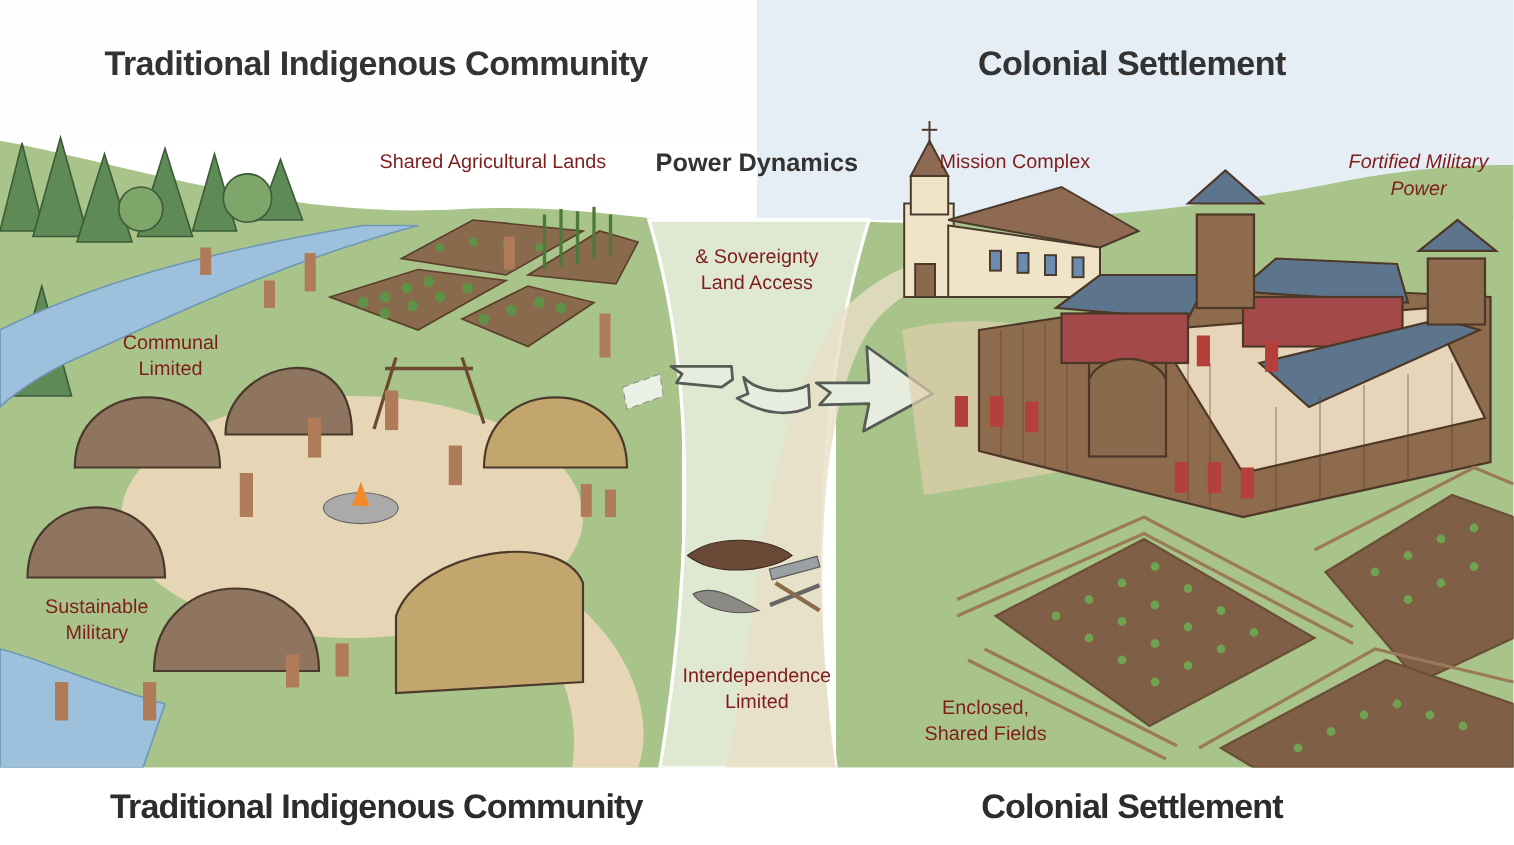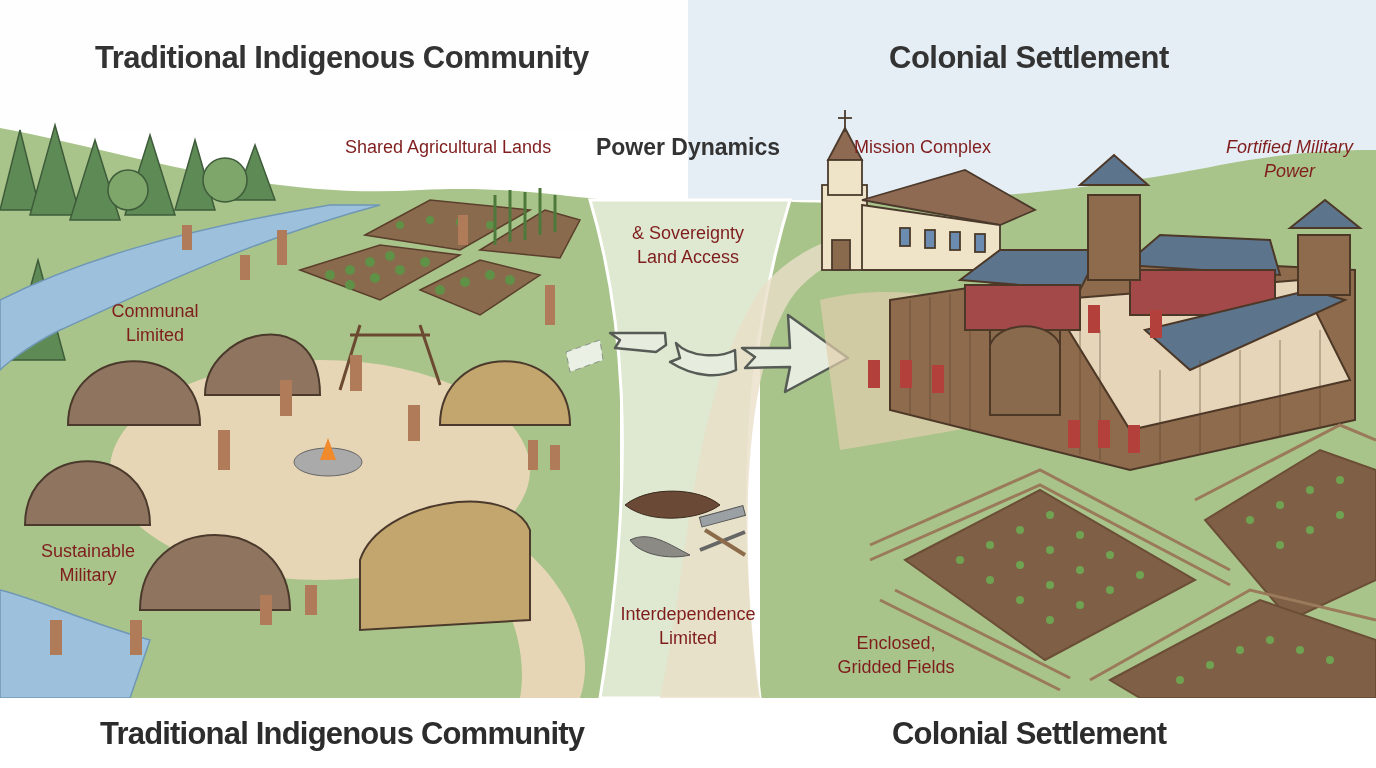--- a/index.html
+++ b/index.html
@@ -261,18 +261,18 @@
   <div>Military</div>
 </div>
 
 <div class="abs lbl" style="left:854px;top:135px;">Mission Complex</div>
 <div class="abs lbl" style="left:1212px;top:135px;width:155px;font-style:italic;">
   <div>Fortified Military</div>
   <div>Power</div>
 </div>
 <div class="abs lbl" style="left:826px;top:631px;width:140px;">
   <div>Enclosed,</div>
-  <div>Gridded Fields</div>
+  <div>Shared Fields</div>
 </div>
 
 <div class="abs footer"></div>
 <div class="abs title-b" style="left:100px;top:716px;font-weight:bold;">Traditional Indigenous Community</div>
 <div class="abs title-b" style="left:892px;top:716px;">Colonial Settlement</div>
 
 </body></html>

